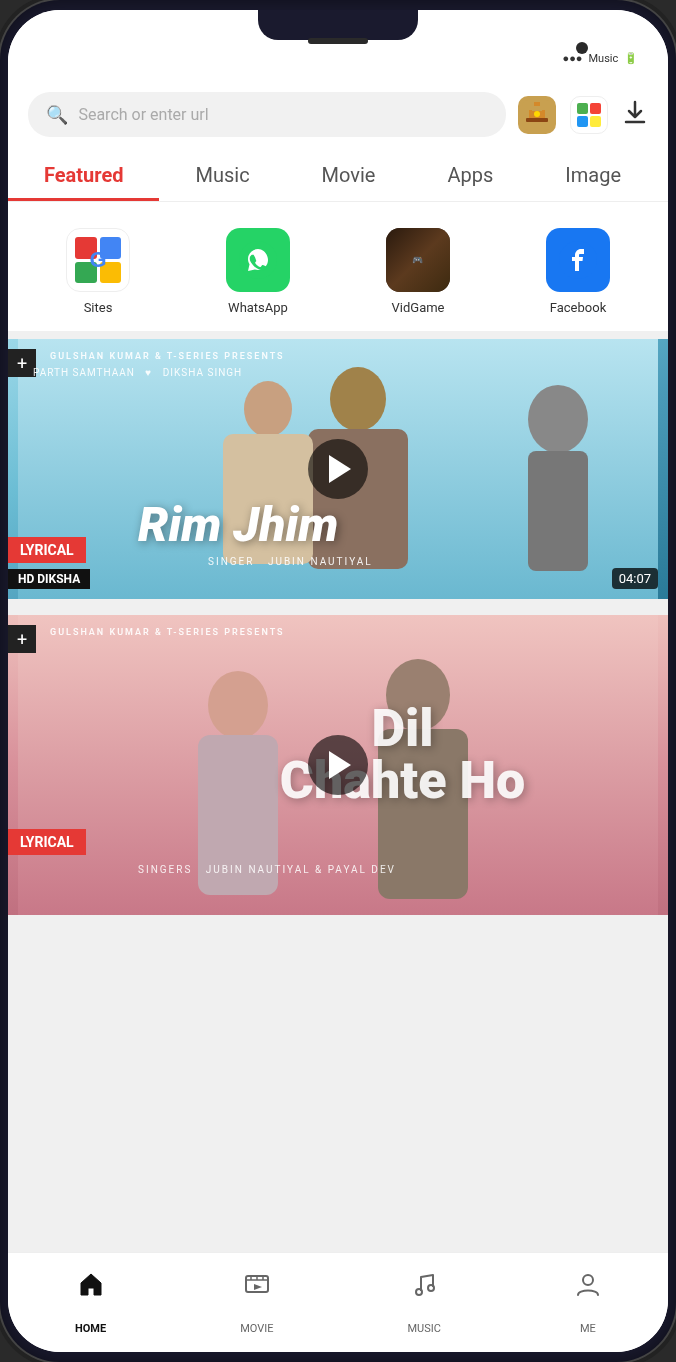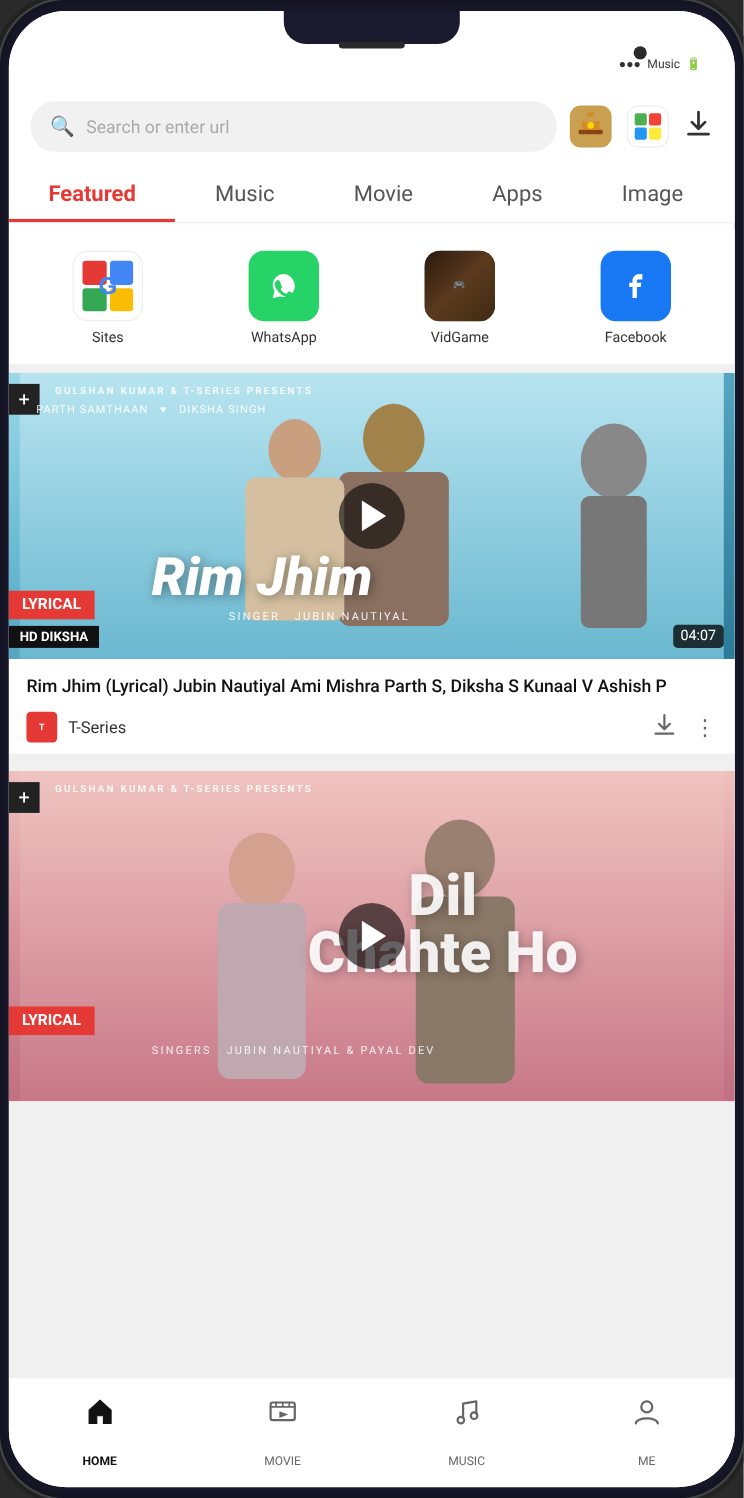--- a/index.html
+++ b/index.html
@@ -508,38 +508,20 @@
           <div style="position:absolute; bottom:50px; left:130px; font-size:48px; font-weight:900; color:white; font-style:italic; text-shadow:2px 2px 10px rgba(0,0,0,0.4); line-height:1;">Rim Jhim</div>
           <div style="position:absolute; bottom:32px; left:200px; font-size:10px; color:rgba(255,255,255,0.9); letter-spacing:2px;">SINGER &nbsp; JUBIN NAUTIYAL</div>
 
           <div class="play-overlay">
             <div class="play-triangle"></div>
           </div>
 
           <div class="duration-badge">04:07</div>
         </div>
 
-        <div class="video-info">
-          <div class="video-title">Rim Jhim (Lyrical)  Jubin Nautiyal  Ami Mishra  Parth S, Diksha S  Kunaal V  Ashish P</div>
-          <div class="video-meta">
-            <div class="tseries-logo-red">T</div>
-            <span class="channel-name">T-Series</span>
-            <div class="meta-actions">
-
-              <span style="color:#666; font-size:20px;">
-                <svg width="22" height="22" viewBox="0 0 22 22" xmlns="http://www.w3.org/2000/svg">
-                  <path d="M11 2 L11 14 M6 10 L11 15 L16 10" stroke="#666" stroke-width="2" fill="none" stroke-linecap="round" stroke-linejoin="round"></path>
-                  <line x1="3" y1="19" x2="19" y2="19" stroke="#666" stroke-width="2" stroke-linecap="round"></line>
-                </svg>
-              </span>
-
-              <span style="color:#666; font-size:20px; letter-spacing:1px;">⋮</span>
-            </div>
-          </div>
-        </div>
       </div>
 
       <div class="video-separator"></div>
 
       <div class="video-card">
         <div class="video-thumbnail dil-chahte-bg" style="height:300px; position:relative;">
 
           <div style="position:absolute; inset:0; background: linear-gradient(to bottom, #eec0bc 0%, #d8909a 50%, #c07080 100%);"></div>
 
           <svg width="100%" height="100%" viewBox="0 0 640 300" xmlns="http://www.w3.org/2000/svg" style="position:absolute;top:0;left:0;">

